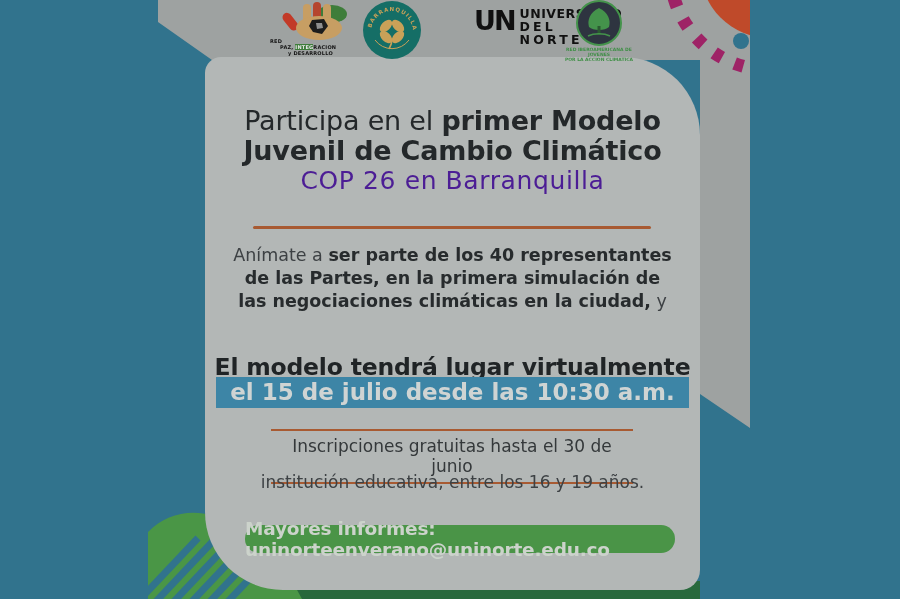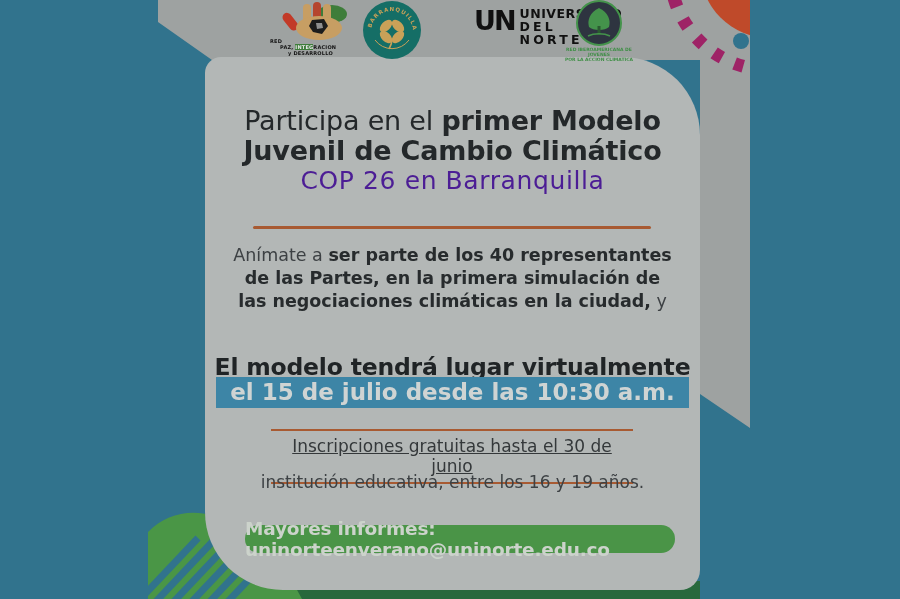--- a/index.html
+++ b/index.html
@@ -32,21 +32,21 @@
   .title .l3{font-size:25px;letter-spacing:.6px;color:#4c1d95;}
   .divider{position:absolute;left:48px;top:169px;width:398px;height:3px;background:#a85a32;border-radius:2px;}
   .intro{top:187px;font-size:17.5px;line-height:23px;color:#3d4144;}
   .intro b{color:#272b2d;}
   .sched1{top:285px;font-size:23.5px;font-weight:bold;color:#202426;letter-spacing:-0.2px;margin-top:11px;}
   .sched2wrap{top:320px;}
   .sched2{display:inline-block;background:#3d85a6;color:#cfd4d3;font-weight:bold;
           font-size:23px;line-height:28px;padding:1px 14px 2px;}
   .regbox{position:absolute;left:66px;top:372px;width:362px;text-align:center;
           border-top:2.5px solid #a85a32;border-bottom:2.5px solid #a85a32;
-          padding:5px 0 6px;font-size:17px;color:#34383a;text-decoration:underline;}
+          padding:5px 0 6px;font-size:17px;color:#34383a;}
   .elig{top:414px;font-size:17px;line-height:23px;color:#3d4144;}
   .contact{position:absolute;left:40px;top:468px;width:430px;height:28px;
            background:#4a9447;border-radius:17px;display:flex;align-items:center;
            justify-content:center;color:#ccd3cb;font-weight:bold;font-size:18.5px;
            letter-spacing:-0.2px;cursor:pointer;}
 </style>
 </head>
 <body>
 
 <svg id="bg" width="900" height="599" viewBox="0 0 900 599">

